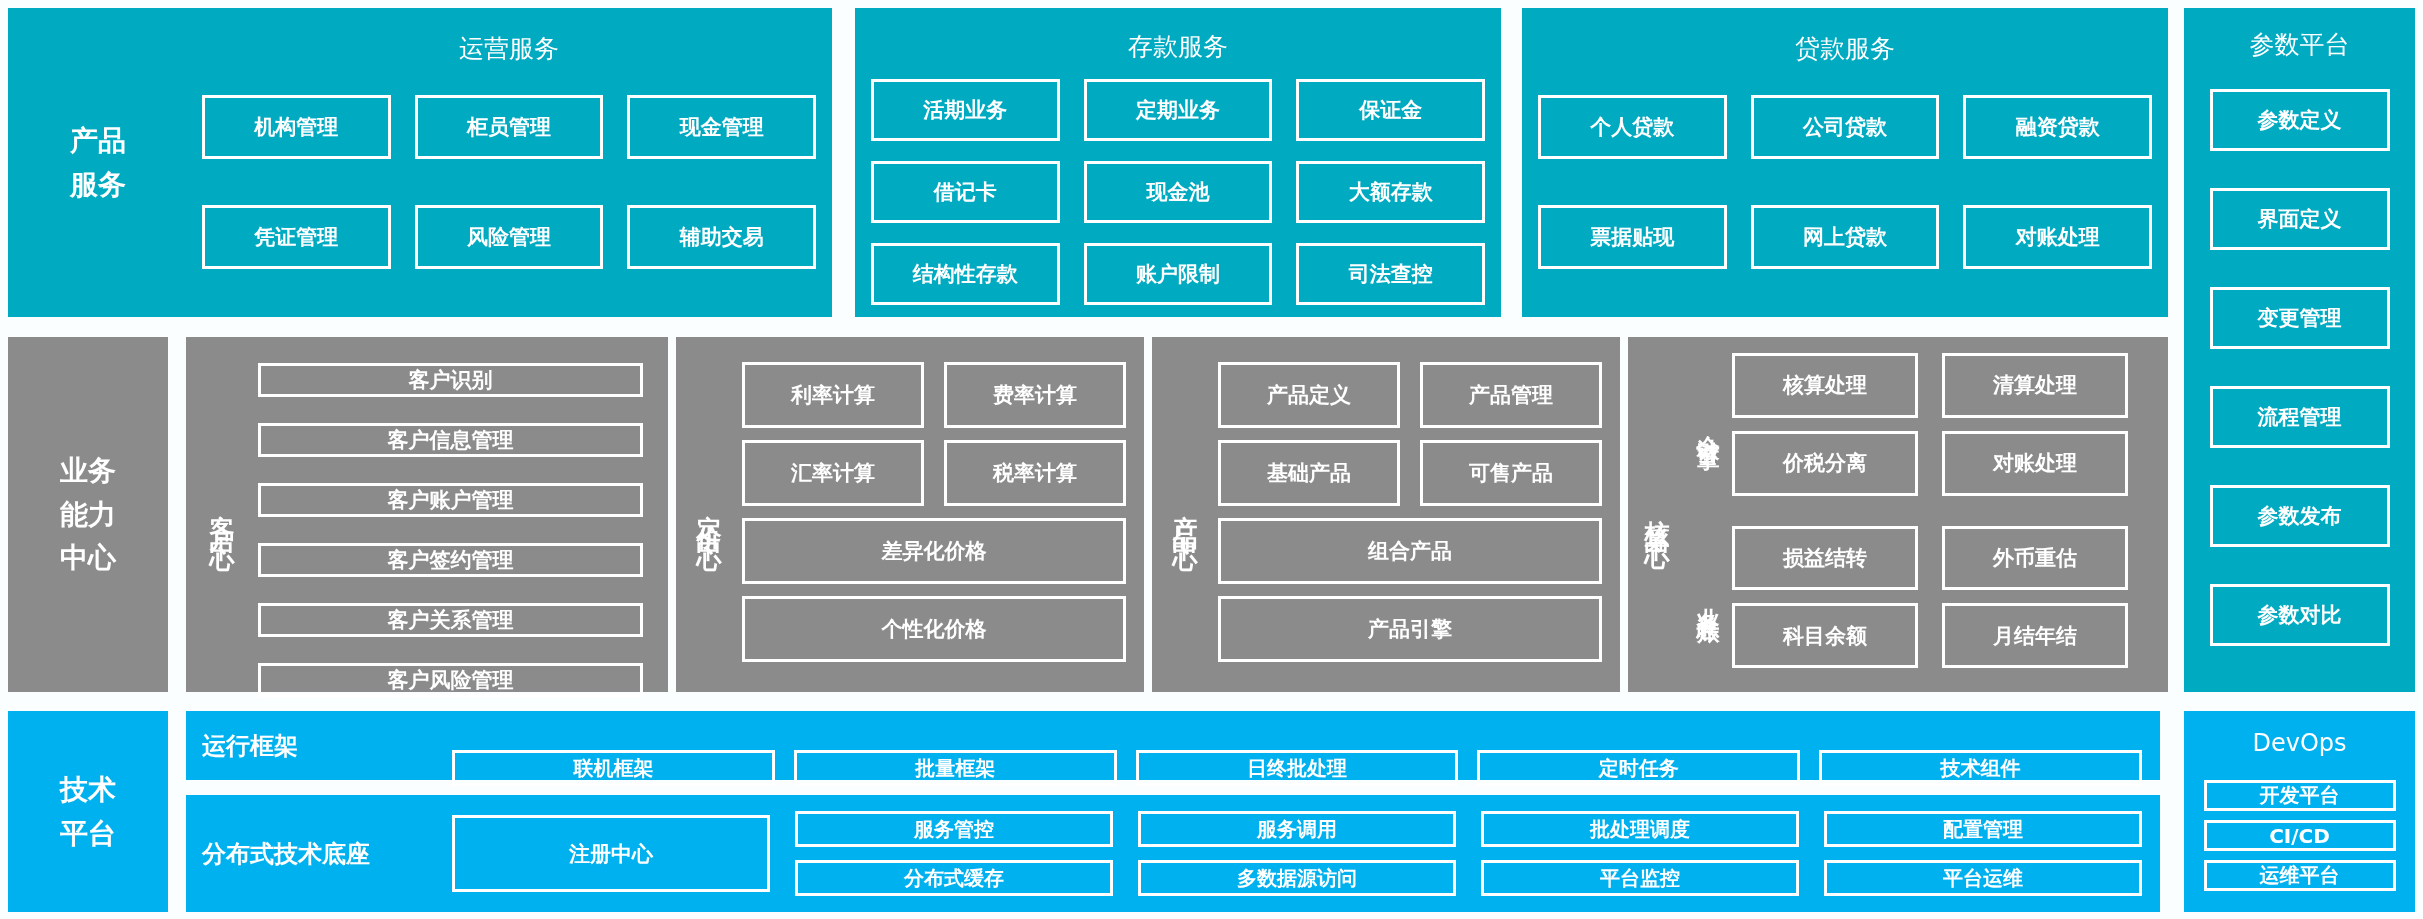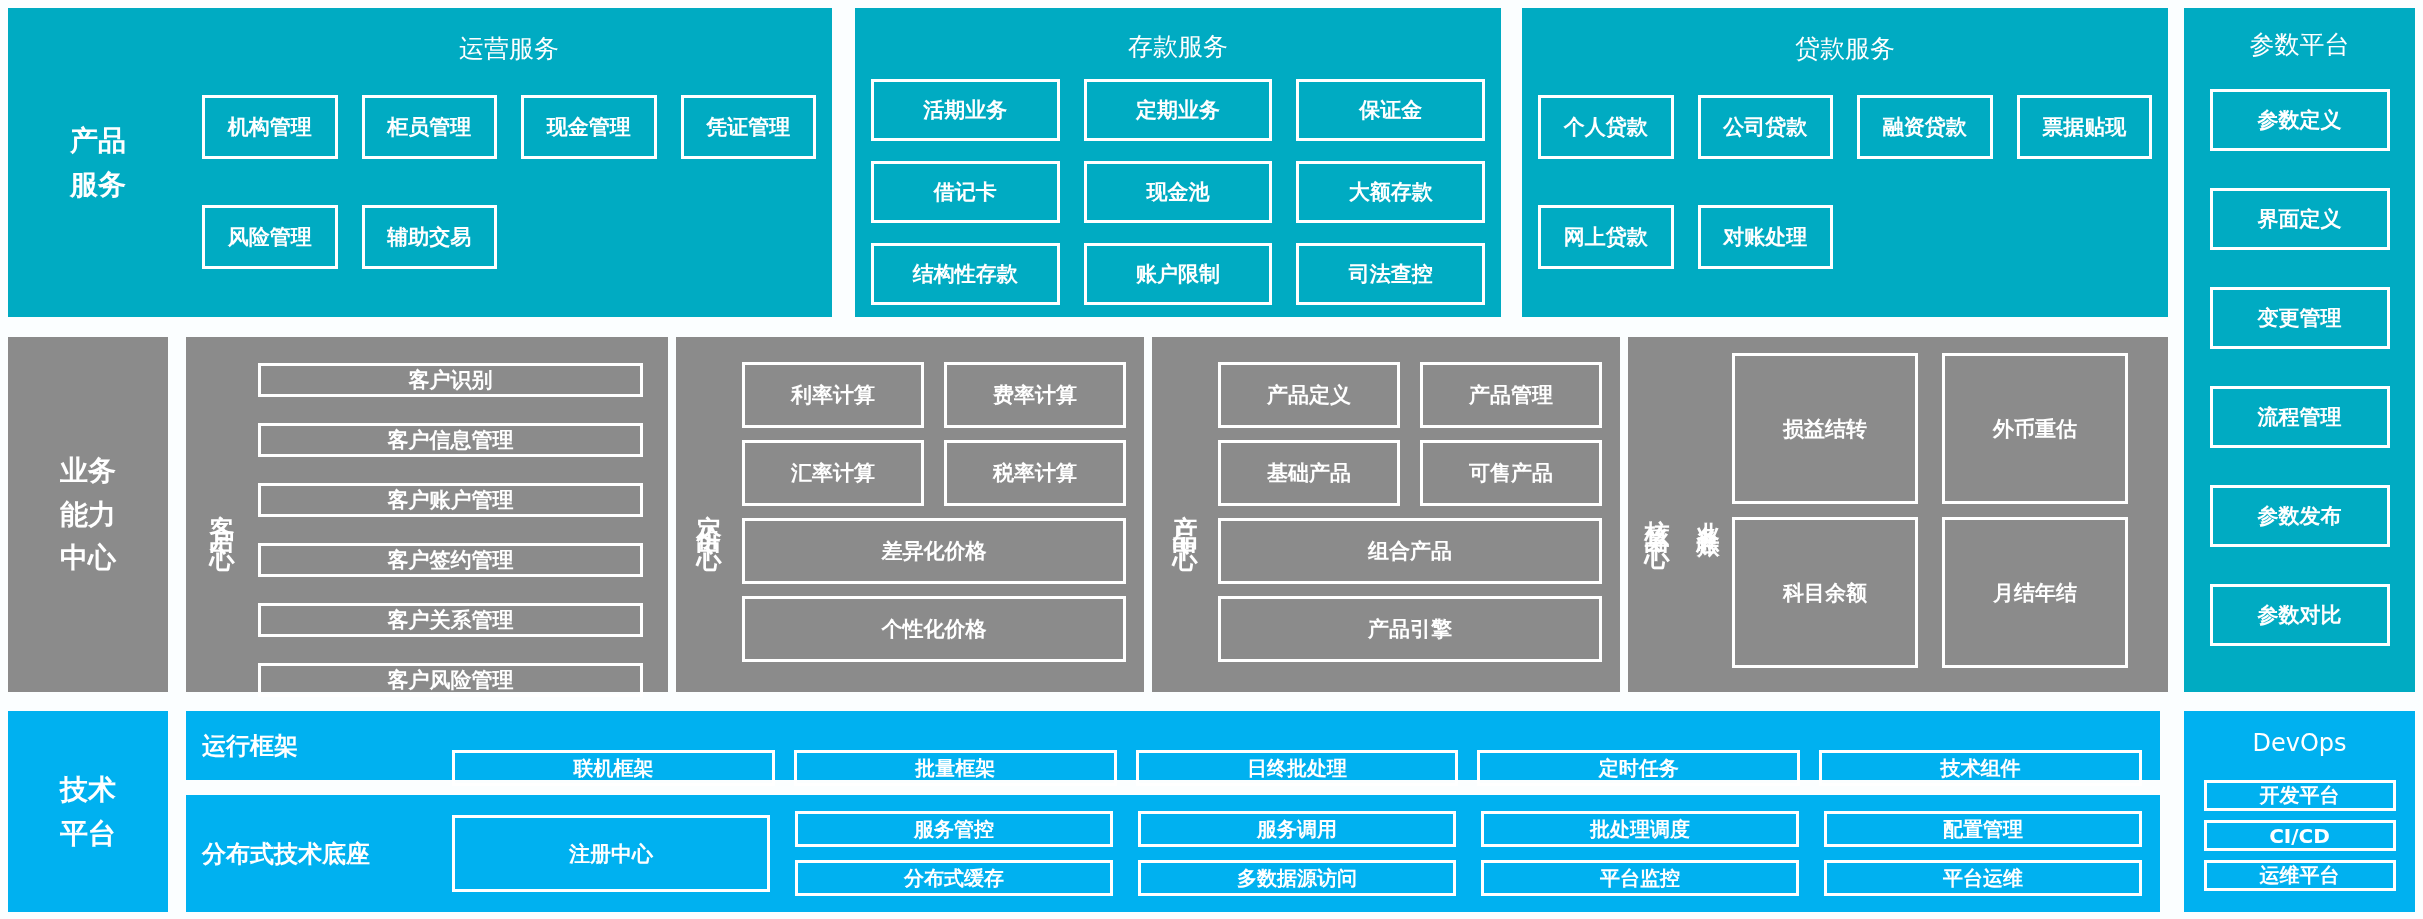--- a/index.html
+++ b/index.html
@@ -19,21 +19,21 @@
   .panel-title { text-align:center; font-weight:400; font-size:25px; line-height:33px; }
 
   .wbox {
     border:3px solid #fff; box-sizing:border-box; display:flex; align-items:center;
     justify-content:center; font-weight:700; font-size:21px; color:#fff; text-align:center;
   }
 
   
   #panel-operation .panel-title, #panel-loan .panel-title { margin-top:24px; }
   #panel-operation .boxgrid, #panel-loan .boxgrid {
-    display:grid; grid-template-columns:repeat(4,1fr); gap:46px 24px; margin:30px 16px 0;
+    display:grid; grid-template-columns:repeat(3,1fr); gap:46px 24px; margin:30px 16px 0;
   }
   #panel-operation .wbox, #panel-loan .wbox { height:64px; }
 
   #panel-deposit .panel-title { margin-top:22px; }
   #panel-deposit .boxgrid {
     display:grid; grid-template-columns:repeat(3,1fr); gap:20px 24px; margin:16px 16px 0;
   }
   #panel-deposit .wbox { height:62px; }
 
   
@@ -177,20 +177,29 @@
       <div class="wbox">可售产品</div>
       <div class="wbox wide">组合产品</div>
       <div class="wbox wide">产品引擎</div>
     </div>
   </div>
 
   <div id="panel-accounting" class="panel graybg" style="left:1628px; top:337px; width:540px; height:355px;">
     <div class="vlabel main">核算中心</div>
     <div class="acct-groups">
       <div class="acct-group">
+        <div class="vlabel">会计引擎</div>
+        <div class="acct-grid">
+          <div class="wbox">核算处理</div>
+          <div class="wbox">清算处理</div>
+          <div class="wbox">价税分离</div>
+          <div class="wbox">对账处理</div>
+        </div>
+      </div>
+      <div class="acct-group">
         <div class="vlabel">业务总账</div>
         <div class="acct-grid">
           <div class="wbox">损益结转</div>
           <div class="wbox">外币重估</div>
           <div class="wbox">科目余额</div>
           <div class="wbox">月结年结</div>
         </div>
       </div>
     </div>
   </div>

